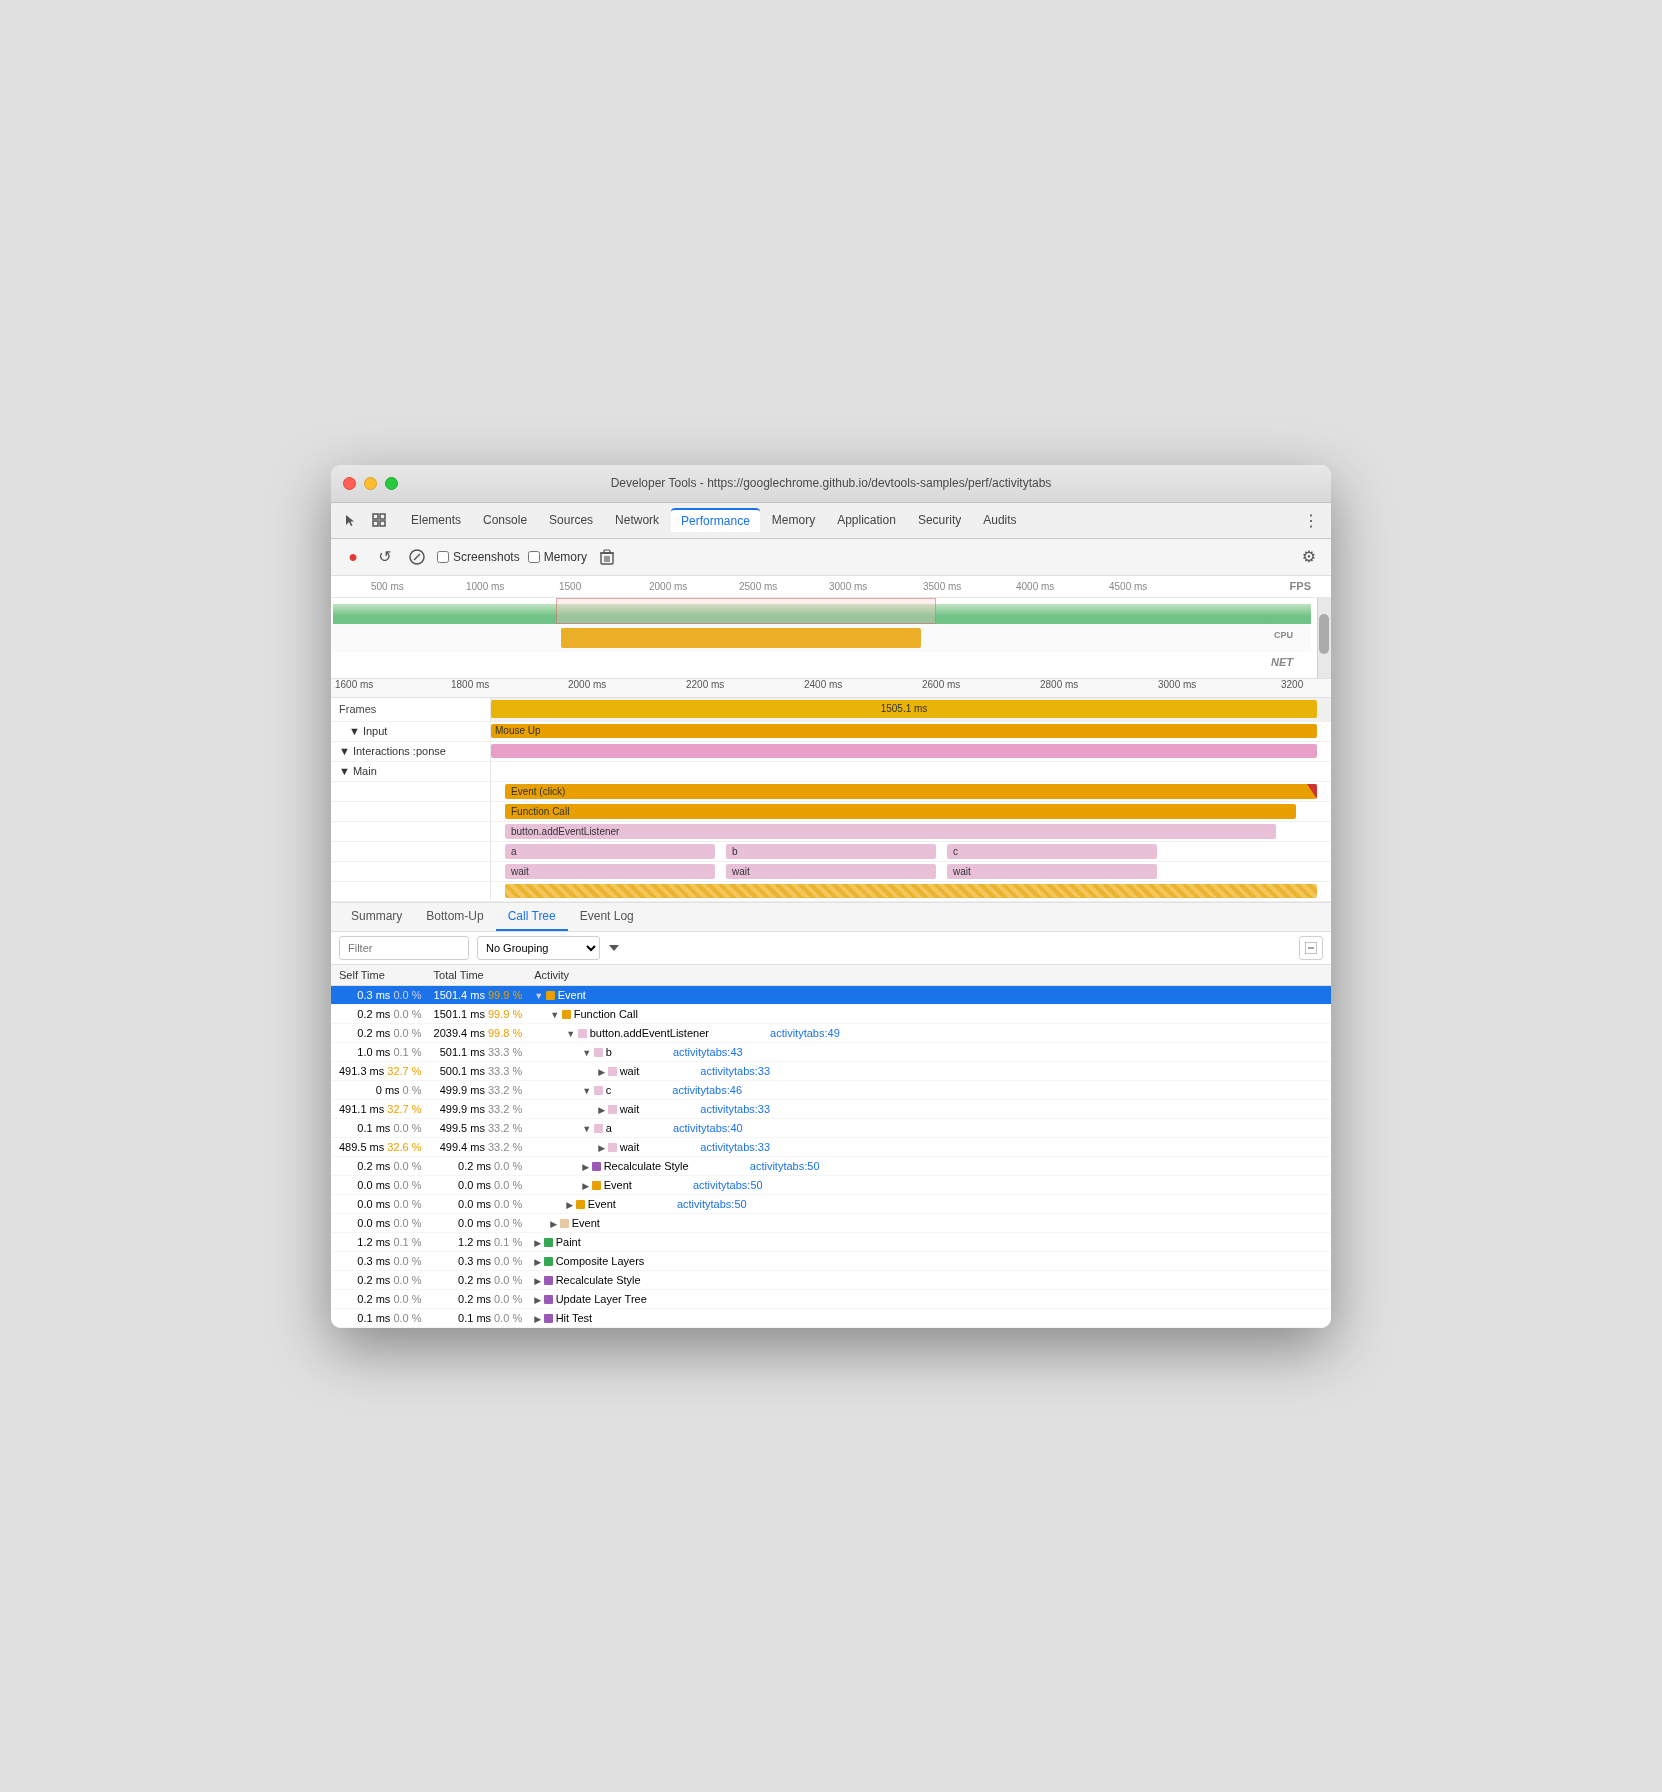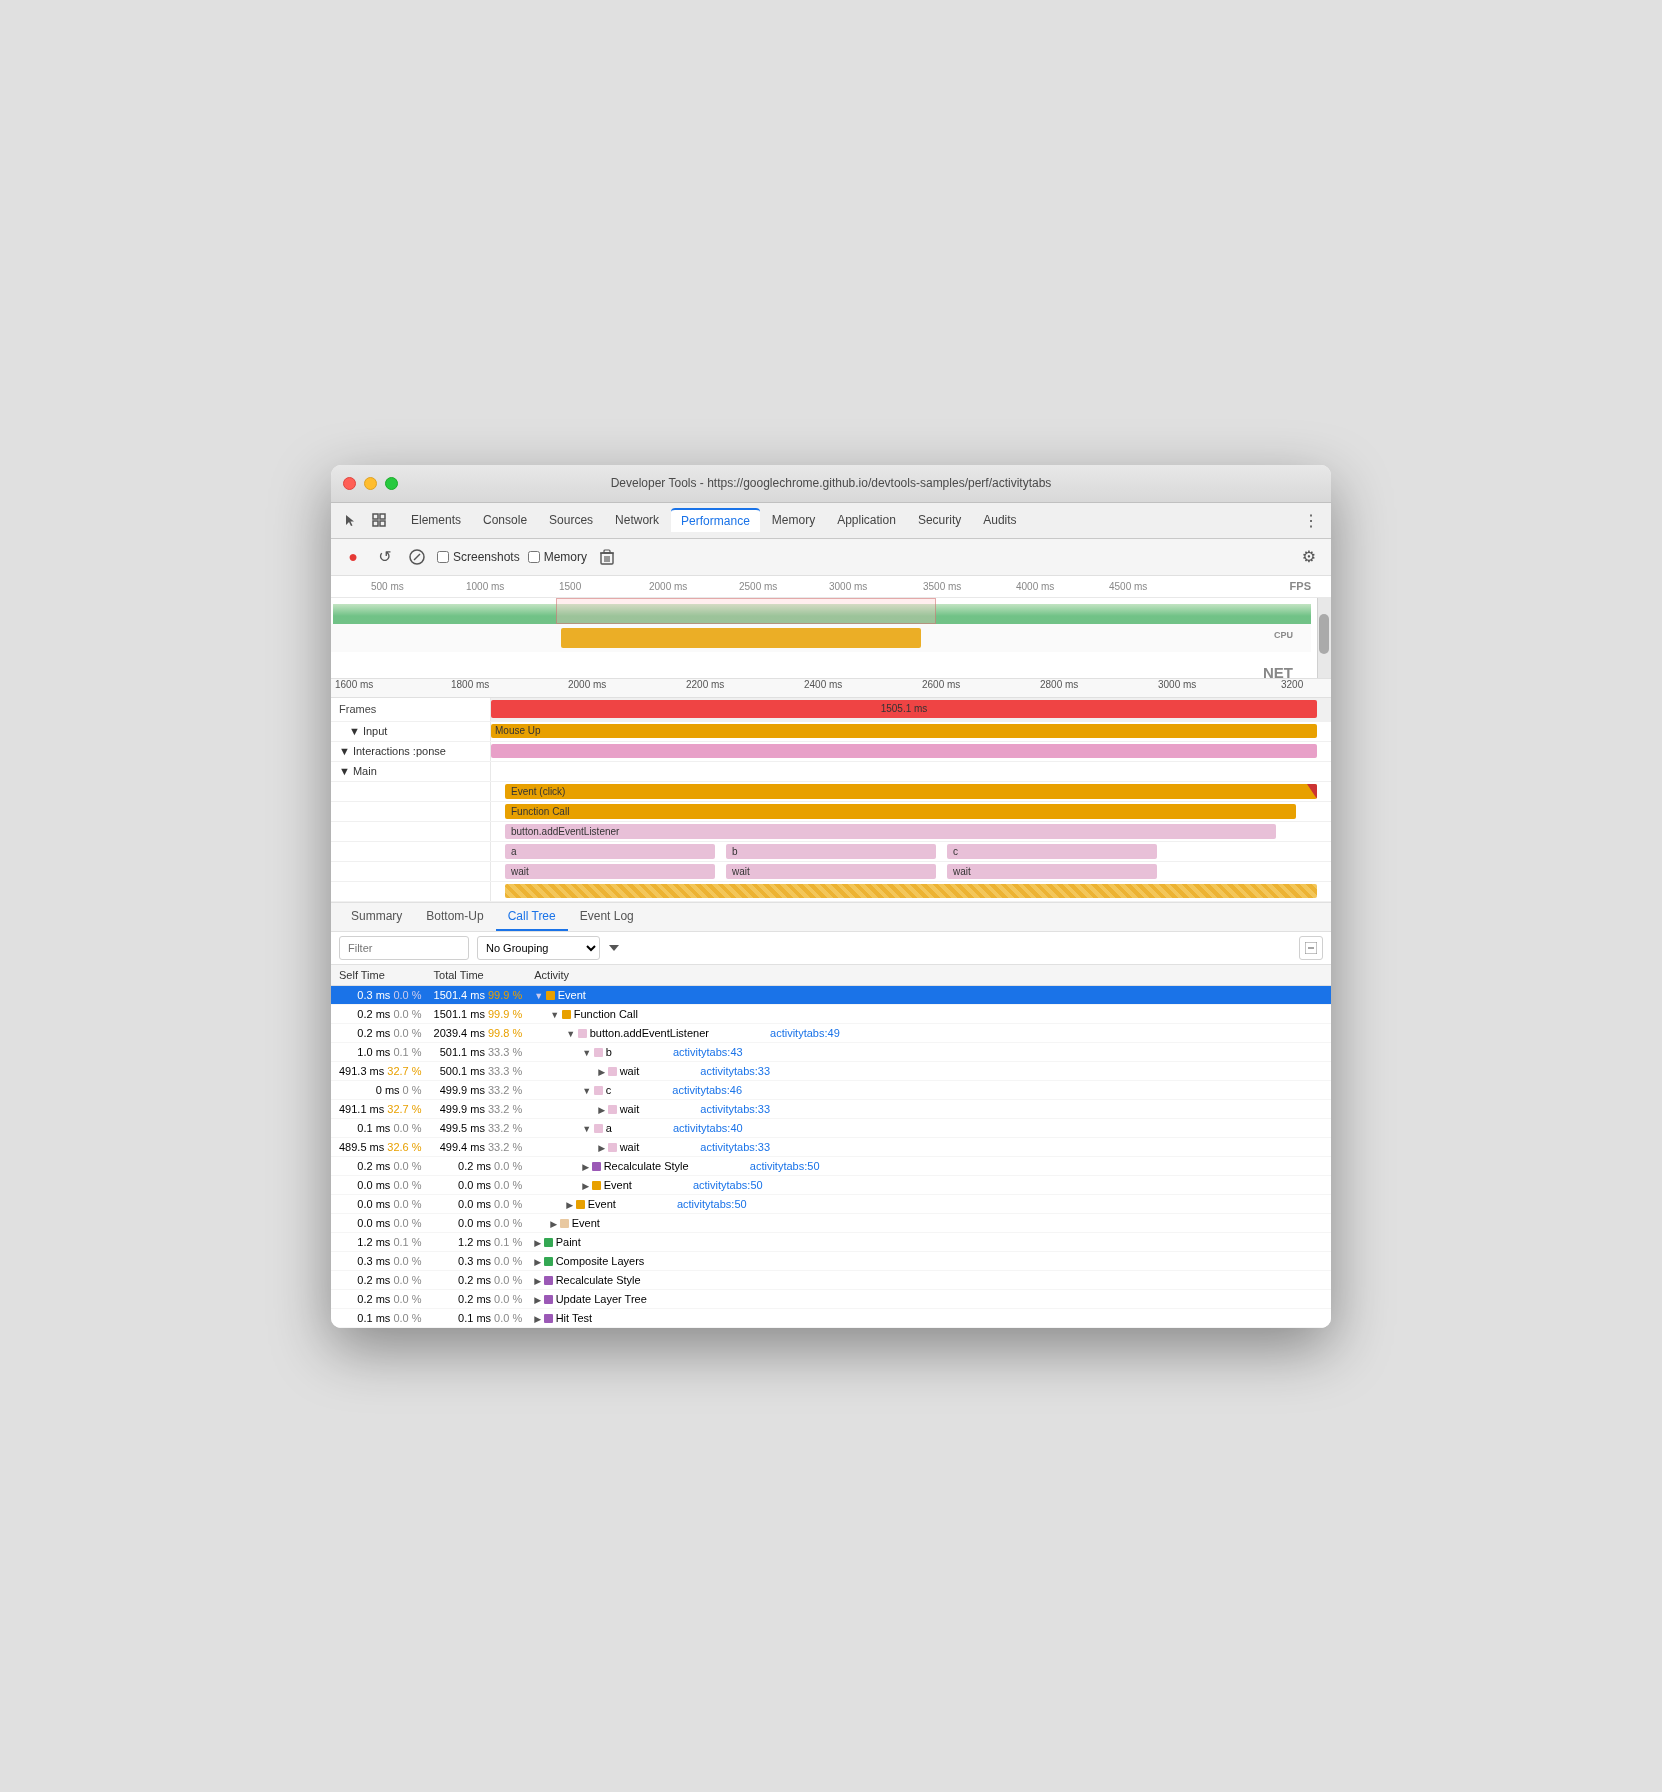--- a/index.html
+++ b/index.html
@@ -382,21 +382,21 @@
         <div style="position:absolute; left:225px; top:0; width:380px; height:100%; background:rgba(255,200,200,0.3); border:1px solid rgba(200,100,100,0.5);"></div>
       </div>
 
       <div class="cpu-bars-row">
 
         <div style="position:absolute; left:230px; top:4px; width:360px; height:20px; background:#e8a000; opacity:0.85; border-radius:2px;"></div>
         <div style="position:absolute; right:18px; top:6px; font-size:9px; color:#888; font-weight:bold;">CPU</div>
       </div>
 
       <div class="net-bars-row">
-        <div style="position:absolute; right:18px; top:12px; font-size:15px; color:#888; font-weight:bold;">NET</div>
+        <div style="position:absolute; right:18px; top:4px; font-size:11px; color:#888; font-weight:bold;font-style:italic;">NET</div>
       </div>
 
       <div style="position:absolute; right:0; top:0; bottom:0; width:14px; background:#e8e8e8; border-left:1px solid #d0d0d0;">
         <div style="position:absolute; top:20%; left:1px; width:10px; height:40px; background:#aaa; border-radius:5px;"></div>
       </div>
     </div>
 
     <div>
 
       <div style="height:20px; background:#f8f8f8; border-top:1px solid #e0e0e0; border-bottom:1px solid #e0e0e0; position:relative; overflow:hidden; font-size:10px; color:#555;">
@@ -409,21 +409,21 @@
         <span style="position:absolute; left:709px;">2800 ms</span>
         <span style="position:absolute; left:827px;">3000 ms</span>
         <span style="position:absolute; left:950px;">3200</span>
       </div>
 
       <div class="track-row" style="height:24px;">
         <div class="track-label" style="font-size:11px; color:#444;">
           <span>Frames</span>
         </div>
         <div class="track-content" style="background:#f0f0f0;">
-          <div style="position:absolute; left:0; top:2px; right:14px; height:18px; background:#ef4444; border-radius:2px; display:flex; align-items:center; justify-content:center; font-size:10px; color:#333;">
+          <div style="position:absolute; left:0; top:2px; right:14px; height:18px; background:#eab308; border-radius:2px; display:flex; align-items:center; justify-content:center; font-size:10px; color:#333;">
             <span>1505.1 ms</span>
           </div>
         </div>
       </div>
 
       <div class="track-row" style="height:20px;">
         <div class="track-label" style="padding-left:18px;">
           <span style="font-size:11px;">▼ Input</span>
         </div>
         <div class="track-content">

